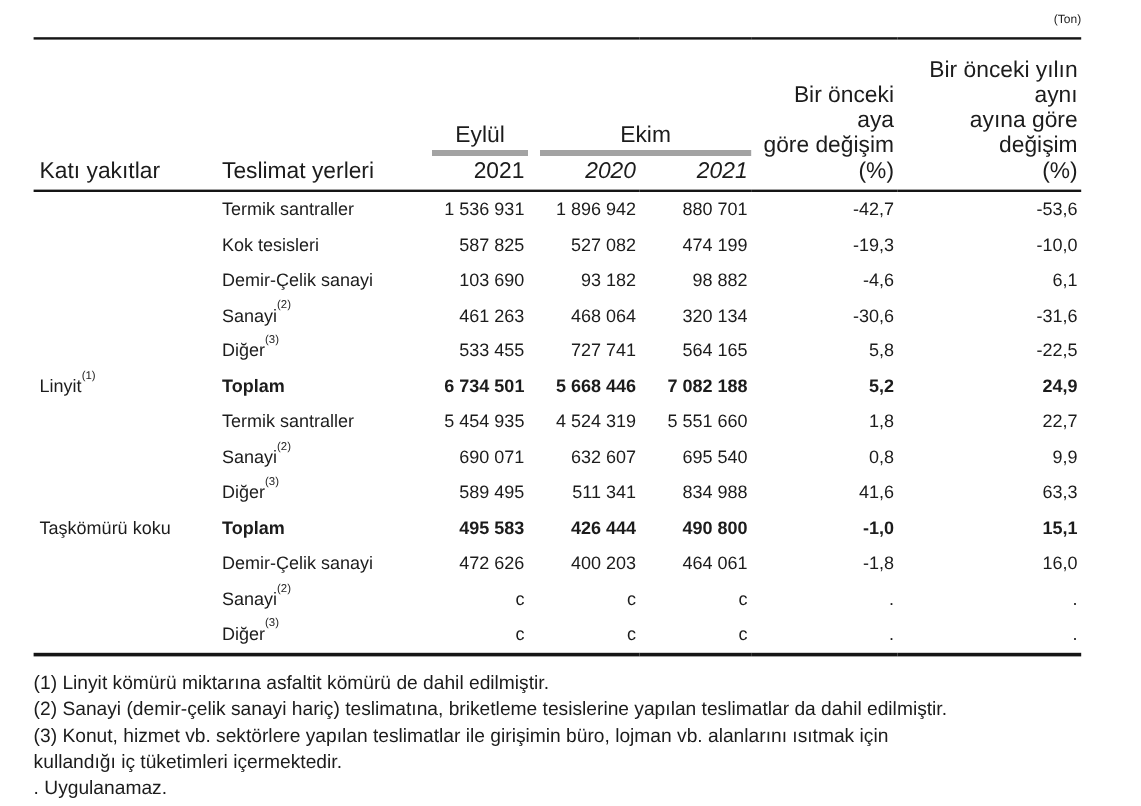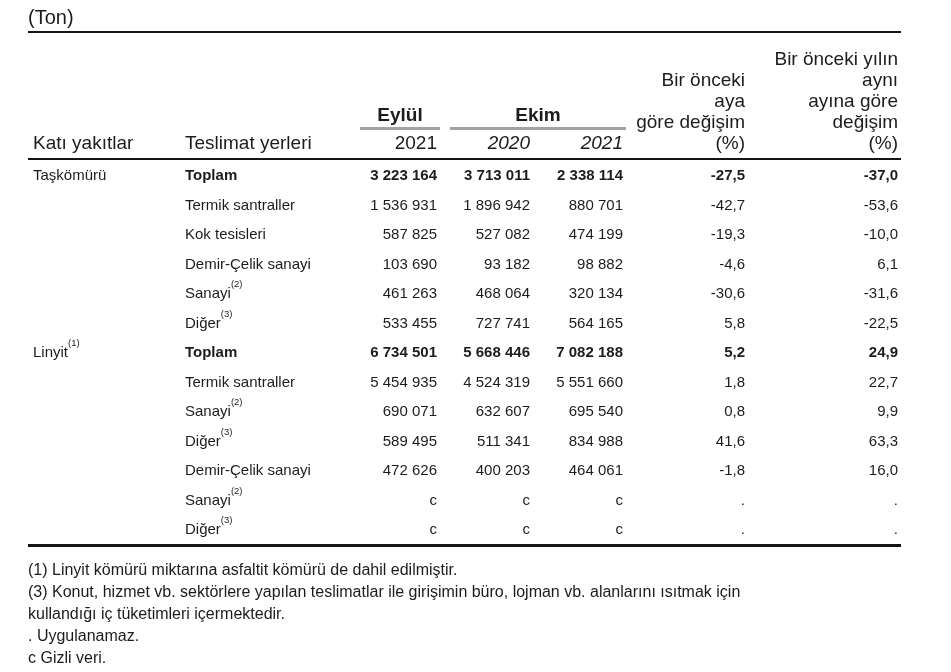--- a/index.html
+++ b/index.html
@@ -4,39 +4,38 @@
 <style>
   html,body{margin:0;padding:0;background:#fff;}
   body{
     width:951px;height:672px;overflow:hidden;
     font-family:"Liberation Sans",sans-serif;
     color:#1c1c1c;
     -webkit-font-smoothing:antialiased;
   }
   .page{padding:8px 0 0 28px;width:873px;}
   .unit{
-    text-align:left;font-size:20px;line-height:18px;margin-bottom:5px;
+    text-align:right;font-size:10px;line-height:18px;margin-bottom:5px;
   }
   table.data-table{
     width:873px;table-layout:fixed;border-collapse:collapse;
     border-top:2px solid #151515;
     border-bottom:3px solid #151515;
     font-size:15px;
   }
   thead th{
     border-bottom:2px solid #151515;
     vertical-align:bottom;font-weight:normal;font-size:19px;
     padding:15px 0 5px 0;line-height:21px;
   }
   th.h-left{text-align:left;padding-left:5px;}
   .month-wrap{display:flex;flex-direction:column;justify-content:flex-end;}
   .month-label{
     text-align:center;padding-bottom:2px;margin-bottom:2px;
-    border-bottom:3px solid #a3a3a3;
-    font-weight:bold;
+    border-bottom:5px solid #a3a3a3;
   }
   .month-label.eylul{margin-left:20px;}
   .month-label.ekim{margin-left:10px;}
   .year-single{text-align:right;padding-right:3px;}
   .years-row{display:flex;}
   .years-row span{flex:1;text-align:right;padding-right:3px;font-style:italic;}
   th.h-change{text-align:right;padding-right:3px;}
   tbody td{
     height:29.5px;padding:0;vertical-align:middle;font-size:15px;
   }
@@ -91,29 +90,20 @@
           <div>(%)</div>
         </th>
         <th class="h-change">
           <div>Bir önceki yılın aynı</div>
           <div>ayına göre değişim</div>
           <div>(%)</div>
         </th>
       </tr>
     </thead>
     <tbody id="table-body">
-        <tr class="bold">
-      <td class="c-fuel"><span class="fuel-name">Taşkömürü</span><sup class="fn"></sup></td>
-      <td class="c-place"><span class="place-name">Toplam</span><sup class="fn"></sup></td>
-      <td class="num">3 223 164</td>
-      <td class="num">3 713 011</td>
-      <td class="num">2 338 114</td>
-      <td class="num">-27,5</td>
-      <td class="num">-37,0</td>
-    </tr>
         <tr>
       <td class="c-fuel"><span class="fuel-name"></span><sup class="fn"></sup></td>
       <td class="c-place"><span class="place-name">Termik santraller</span><sup class="fn"></sup></td>
       <td class="num">1 536 931</td>
       <td class="num">1 896 942</td>
       <td class="num">880 701</td>
       <td class="num">-42,7</td>
       <td class="num">-53,6</td>
     </tr>
         <tr>
@@ -181,20 +171,29 @@
     </tr>
         <tr>
       <td class="c-fuel"><span class="fuel-name"></span><sup class="fn"></sup></td>
       <td class="c-place"><span class="place-name">Diğer</span><sup class="fn">(3)</sup></td>
       <td class="num">589 495</td>
       <td class="num">511 341</td>
       <td class="num">834 988</td>
       <td class="num">41,6</td>
       <td class="num">63,3</td>
     </tr>
+        <tr class="bold">
+      <td class="c-fuel"><span class="fuel-name">Taşkömürü koku</span><sup class="fn"></sup></td>
+      <td class="c-place"><span class="place-name">Toplam</span><sup class="fn"></sup></td>
+      <td class="num">495 583</td>
+      <td class="num">426 444</td>
+      <td class="num">490 800</td>
+      <td class="num">-1,0</td>
+      <td class="num">15,1</td>
+    </tr>
         <tr>
       <td class="c-fuel"><span class="fuel-name"></span><sup class="fn"></sup></td>
       <td class="c-place"><span class="place-name">Demir-Çelik sanayi</span><sup class="fn"></sup></td>
       <td class="num">472 626</td>
       <td class="num">400 203</td>
       <td class="num">464 061</td>
       <td class="num">-1,8</td>
       <td class="num">16,0</td>
     </tr>
         <tr>
@@ -213,19 +212,20 @@
       <td class="num">c</td>
       <td class="num">c</td>
       <td class="num">.</td>
       <td class="num">.</td>
     </tr>
       </tbody>
   </table>
 
   <div class="footnotes">
     <div class="fn-line">(1) Linyit kömürü miktarına asfaltit kömürü de dahil edilmiştir.</div>
+    <div class="fn-line">(2) Sanayi (demir-çelik sanayi hariç) teslimatına, briketleme tesislerine yapılan teslimatlar da dahil edilmiştir.</div>
     <div class="fn-line">(3) Konut, hizmet vb. sektörlere yapılan teslimatlar ile girişimin büro, lojman vb. alanlarını ısıtmak için</div>
     <div class="fn-line">kullandığı iç tüketimleri içermektedir.</div>
     <div class="fn-line">. Uygulanamaz.</div>
     <div class="fn-line">c  Gizli veri.</div>
   </div>
 
 </div>
 
 </body></html>

